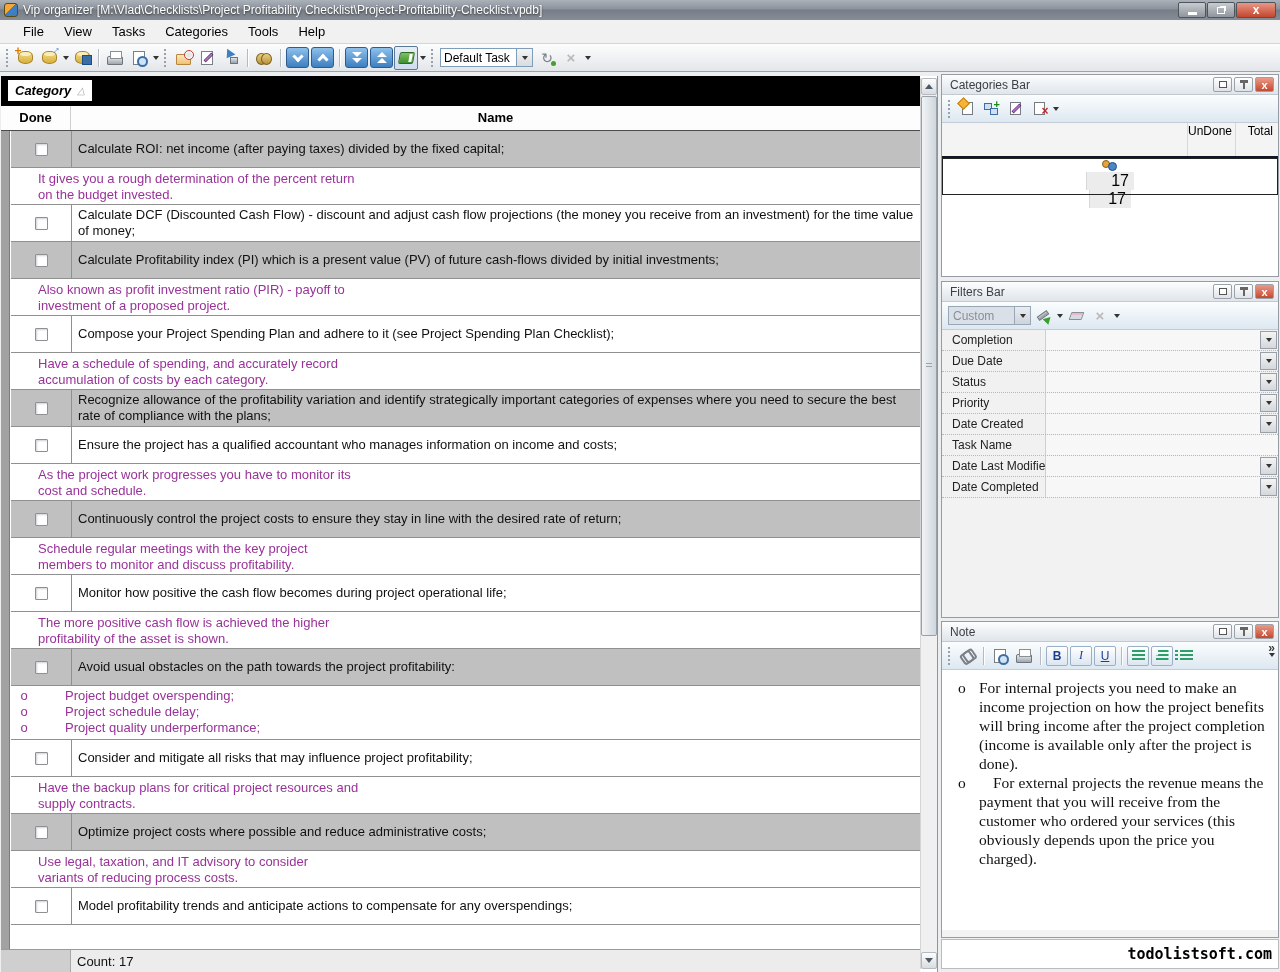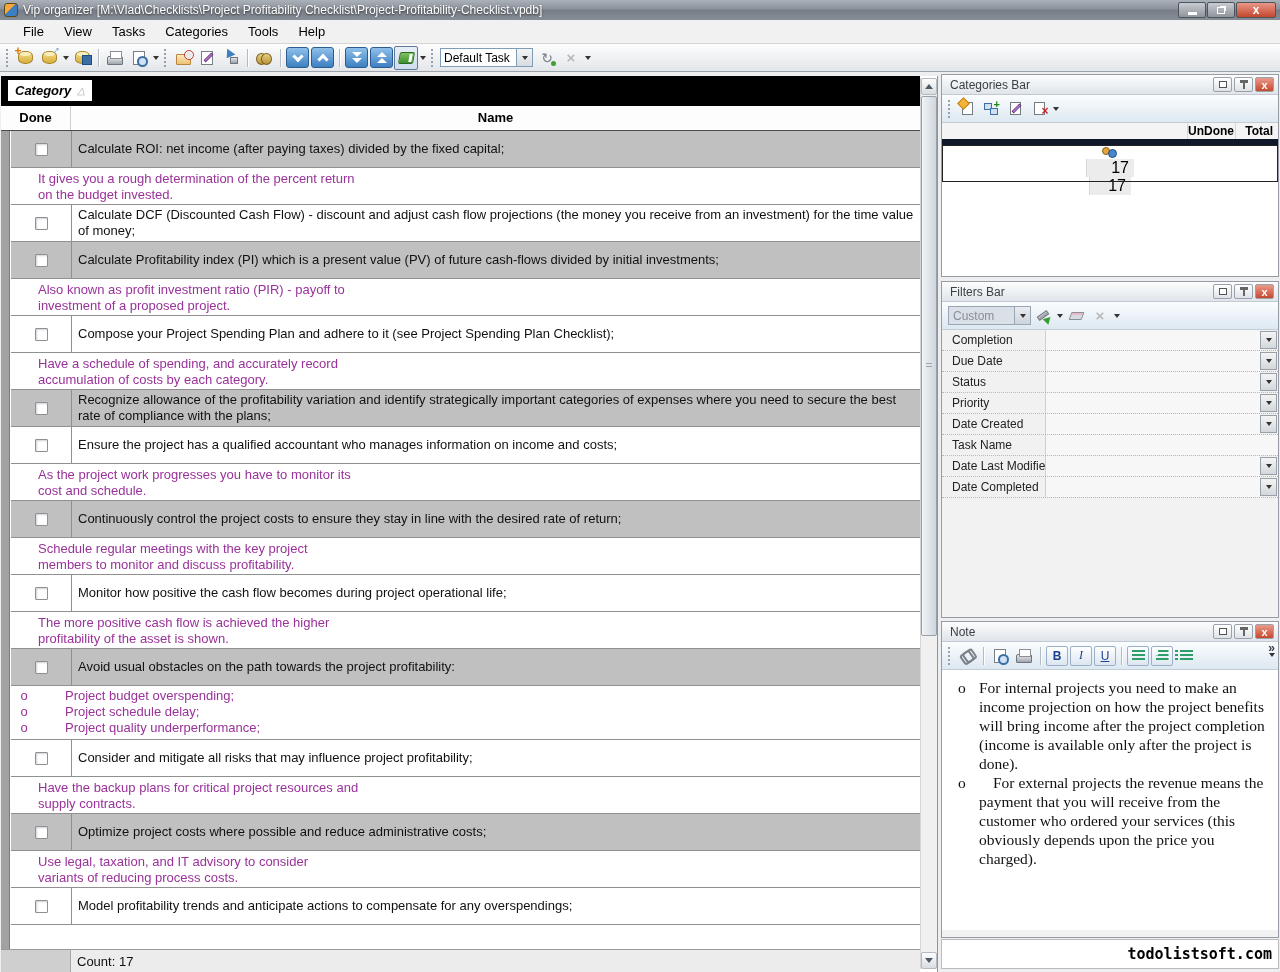--- a/index.html
+++ b/index.html
@@ -146,21 +146,21 @@
   .i-page-sm { position:relative; width:11px; height:13px; background:#fff; border:1px solid #767b82; }
   .i-star::after { content:""; position:absolute; left:-4px; top:-4px; width:7px; height:7px; background:#f5b33a; border:1px solid #c07d10; transform:rotate(45deg); }
   .i-tree { position:relative; width:14px; height:13px; }
   .i-tree::before { content:""; position:absolute; left:0; top:1px; width:6px; height:5px; background:#cfe0f2; border:1px solid #3d6ea5; }
   .i-tree::after { content:""; position:absolute; right:0; bottom:0; width:6px; height:5px; background:#cfe0f2; border:1px solid #3d6ea5; }
   .i-tree .plus { position:absolute; right:-2px; top:-3px; color:#1e8a1e; font-weight:bold; font-size:11px; line-height:1; }
   .i-redx::after { content:"×"; position:absolute; right:-5px; bottom:-4px; color:#cc2222; font-weight:bold; font-size:12px; }
 
   
   #cat-grid { background:#fff; height:153px; }
-  .grid-header { display:flex; height:22px; background:#f4f4f4; border-bottom:6px solid #0f172a; font-size:12px;font-weight:bold; }
+  .grid-header { display:flex; height:35px; background:#f4f4f4; border-bottom:2px solid #0f172a; font-size:12px; }
   .grid-header .gh-name { flex:1; border-right:1px solid #d8d8d8; }
   .grid-header .gh-col { width:48px; text-align:right; padding:1px 5px 0 0; border-right:1px solid #d8d8d8; }
   .grid-header .gh-col:last-child { width:42px; border-right:none; }
   .cat-row { display:flex; height:37px; align-items:center; outline:1px solid #222; outline-offset:-1px; font-size:16px;flex-direction:column; }
   .tree-dots { width:14px; border-top:1px dotted #9a9a9a; margin-left:2px; flex:0 0 auto; }
   .i-people { position:relative; width:16px; height:13px; flex:0 0 auto; margin:0 3px 0 1px; }
   .i-people::before { content:""; position:absolute; left:1px; top:1px; width:6px; height:6px; border-radius:50%; background:#e8a33c; border:1px solid #8a5f12; }
   .i-people::after { content:""; position:absolute; left:7px; top:3px; width:7px; height:7px; border-radius:50%; background:#4d86c6; border:1px solid #1d4d85; }
   .cat-name { flex:1; white-space:nowrap; overflow:hidden; }
   .cat-val { width:48px; text-align:right; padding-right:5px; background:#ececec; height:100%; display:flex; align-items:center; justify-content:flex-end; border-left:1px solid #d8d8d8; }

